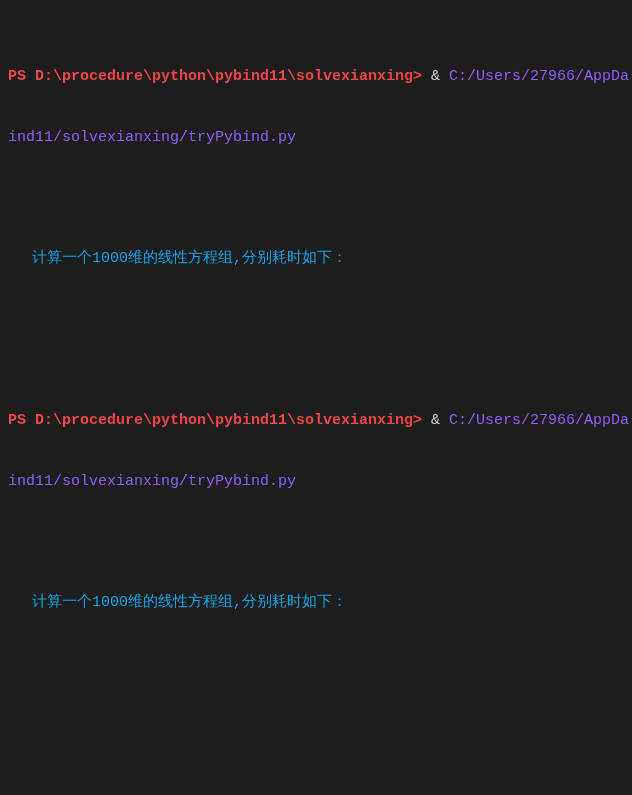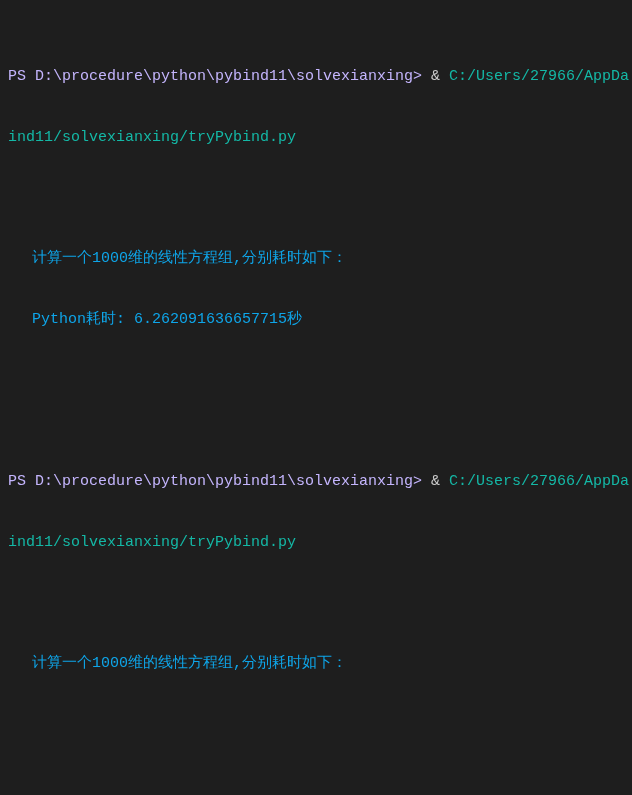--- a/index.html
+++ b/index.html
@@ -18,46 +18,46 @@
       height: 795px;
       overflow: hidden;
     }
     .terminal {
       white-space: pre;
     }
     .prompt-line {
       display: block;
     }
     .prompt-path {
-      color: #c4b5fd;
+      color: #ef4444;
+      font-weight: bold;
     }
     .amp {
       color: #cccccc;
     }
     .cmd-path {
-      color: #14b8a6;
+      color: #8b5cf6;
     }
     .output {
       color: #0ea5e9;
       margin-left: 24px;
     }
     .blank {
       height: 1.35em;
     }
   </style>
 </head>
 <body>
 
 <div class="terminal">
   
   <div class="prompt-line"><span class="prompt-path">PS D:\procedure\python\pybind11\solvexianxing&gt; </span><span class="amp">&amp; </span><span class="cmd-path">C:/Users/27966/AppDa</span></div>
   <div class="prompt-line"><span class="cmd-path">ind11/solvexianxing/tryPybind.py</span></div>
   <div class="blank"></div>
   <div class="output">计算一个1000维的线性方程组,分别耗时如下：</div>
-  <div class="output">Python耗时: 6.262091636657715秒</div>
   <div class="blank"></div>
 
   
   <div class="prompt-line"><span class="prompt-path">PS D:\procedure\python\pybind11\solvexianxing&gt; </span><span class="amp">&amp; </span><span class="cmd-path">C:/Users/27966/AppDa</span></div>
   <div class="prompt-line"><span class="cmd-path">ind11/solvexianxing/tryPybind.py</span></div>
   <div class="blank"></div>
   <div class="output">计算一个1000维的线性方程组,分别耗时如下：</div>
   
   
   

